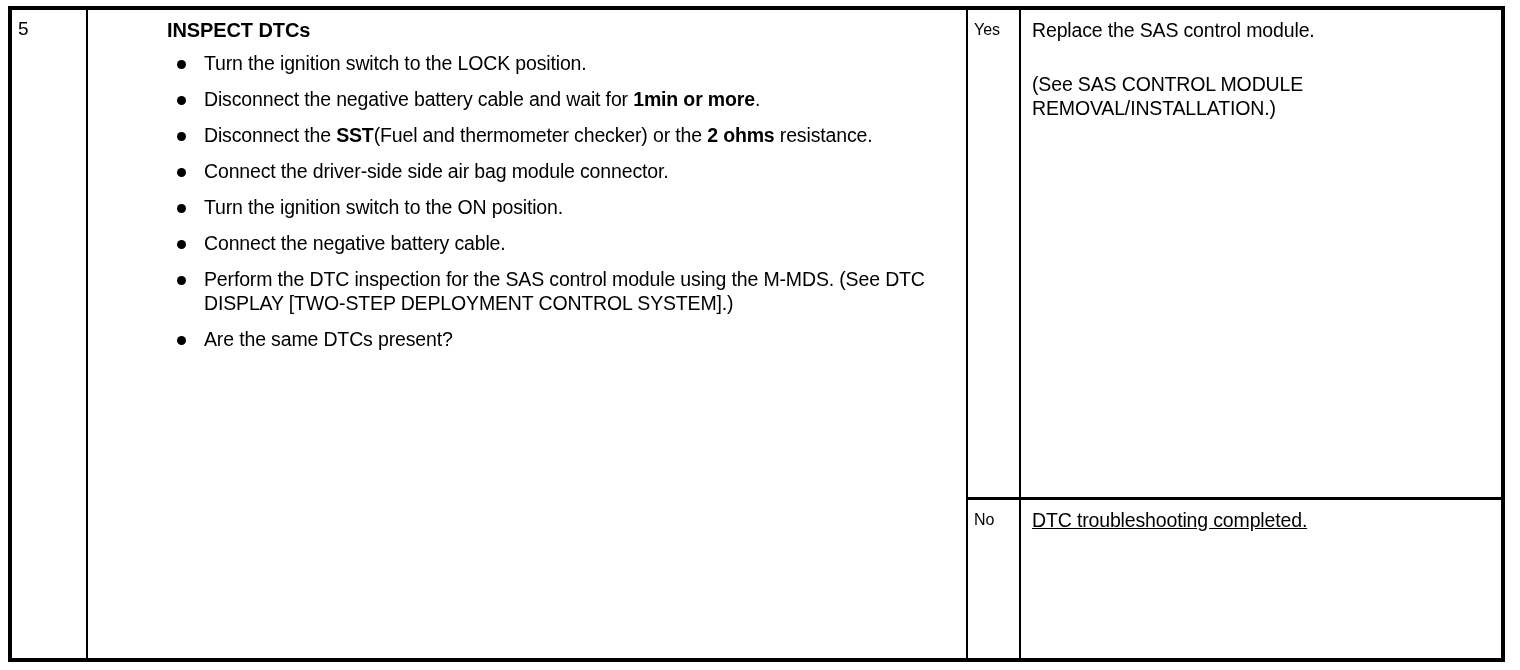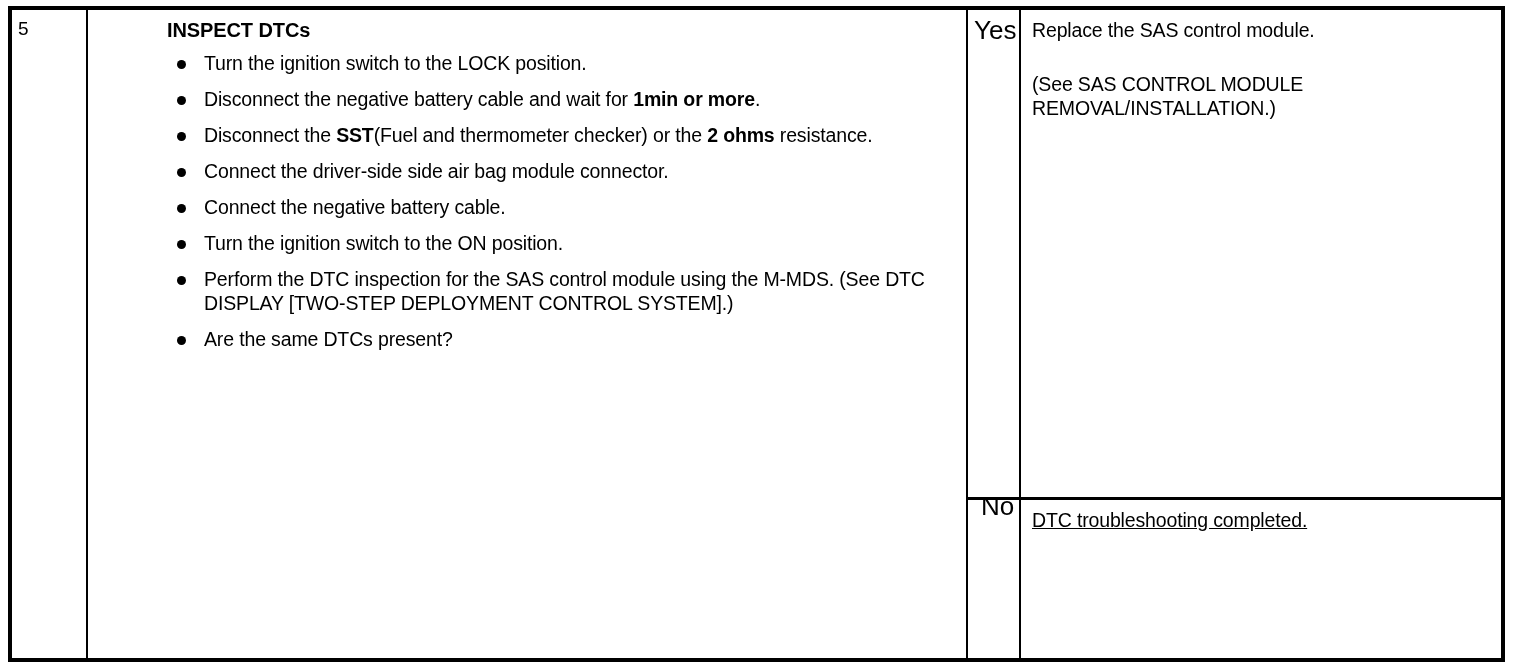--- a/index.html
+++ b/index.html
@@ -111,25 +111,25 @@
     background: #000000;
     border-radius: 50%;
   }
   .b { font-weight: bold; }
 
   
   .answer-cell {
     left: 956px;
     width: 38px;
     padding: 8px 0 0 6px;
-    font-size: 26px;
+    font-size: 16px;
     line-height: 24px;
   }
   .answer-yes { top: 0; height: 487px; }
-  .answer-no  { top: 476px; bottom: 0; margin-left: 7px; }
+  .answer-no  { top: 490px; bottom: 0; }
 
   
   .action-cell {
     left: 1009px;
     right: 0;
     padding: 8px 10px 0 11px;
     font-size: 19.5px;
     line-height: 24px;
     letter-spacing: -0.15px;
   }
@@ -153,22 +153,22 @@
 
     <div class="cell step-number">5</div>
 
     <div class="cell instruction-cell">
       <div class="instruction-heading">INSPECT DTCs</div>
       <ul class="steps" id="steps-list">
           <li><span class="bullet"></span><span><span>Turn the ignition switch to the LOCK position.</span></span></li>
           <li><span class="bullet"></span><span><span>Disconnect the negative battery cable and wait for </span><span class="b">1min or more</span><span>.</span></span></li>
           <li><span class="bullet"></span><span><span>Disconnect the </span><span class="b">SST</span><span>(Fuel and thermometer checker) or the </span><span class="b">2 ohms</span><span> resistance.</span></span></li>
           <li><span class="bullet"></span><span><span>Connect the driver-side side air bag module connector.</span></span></li>
+          <li><span class="bullet"></span><span><span>Turn the ignition switch to the ON position.</span></span></li>
           <li><span class="bullet"></span><span><span>Connect the negative battery cable.</span></span></li>
-          <li><span class="bullet"></span><span><span>Turn the ignition switch to the ON position.</span></span></li>
           <li><span class="bullet"></span><span><span>Perform the DTC inspection for the SAS control module using the M-MDS. (See DTC DISPLAY [TWO-STEP DEPLOYMENT CONTROL SYSTEM].)</span></span></li>
           <li><span class="bullet"></span><span><span>Are the same DTCs present?</span></span></li>
         </ul>
     </div>
 
     <div class="cell answer-cell answer-yes">Yes</div>
     <div class="cell action-cell action-yes" id="action-yes">
         <div class="action-line">Replace the SAS control module.</div>
         <div class="action-gap"></div>
         <div class="action-line">(See SAS CONTROL MODULE</div>

